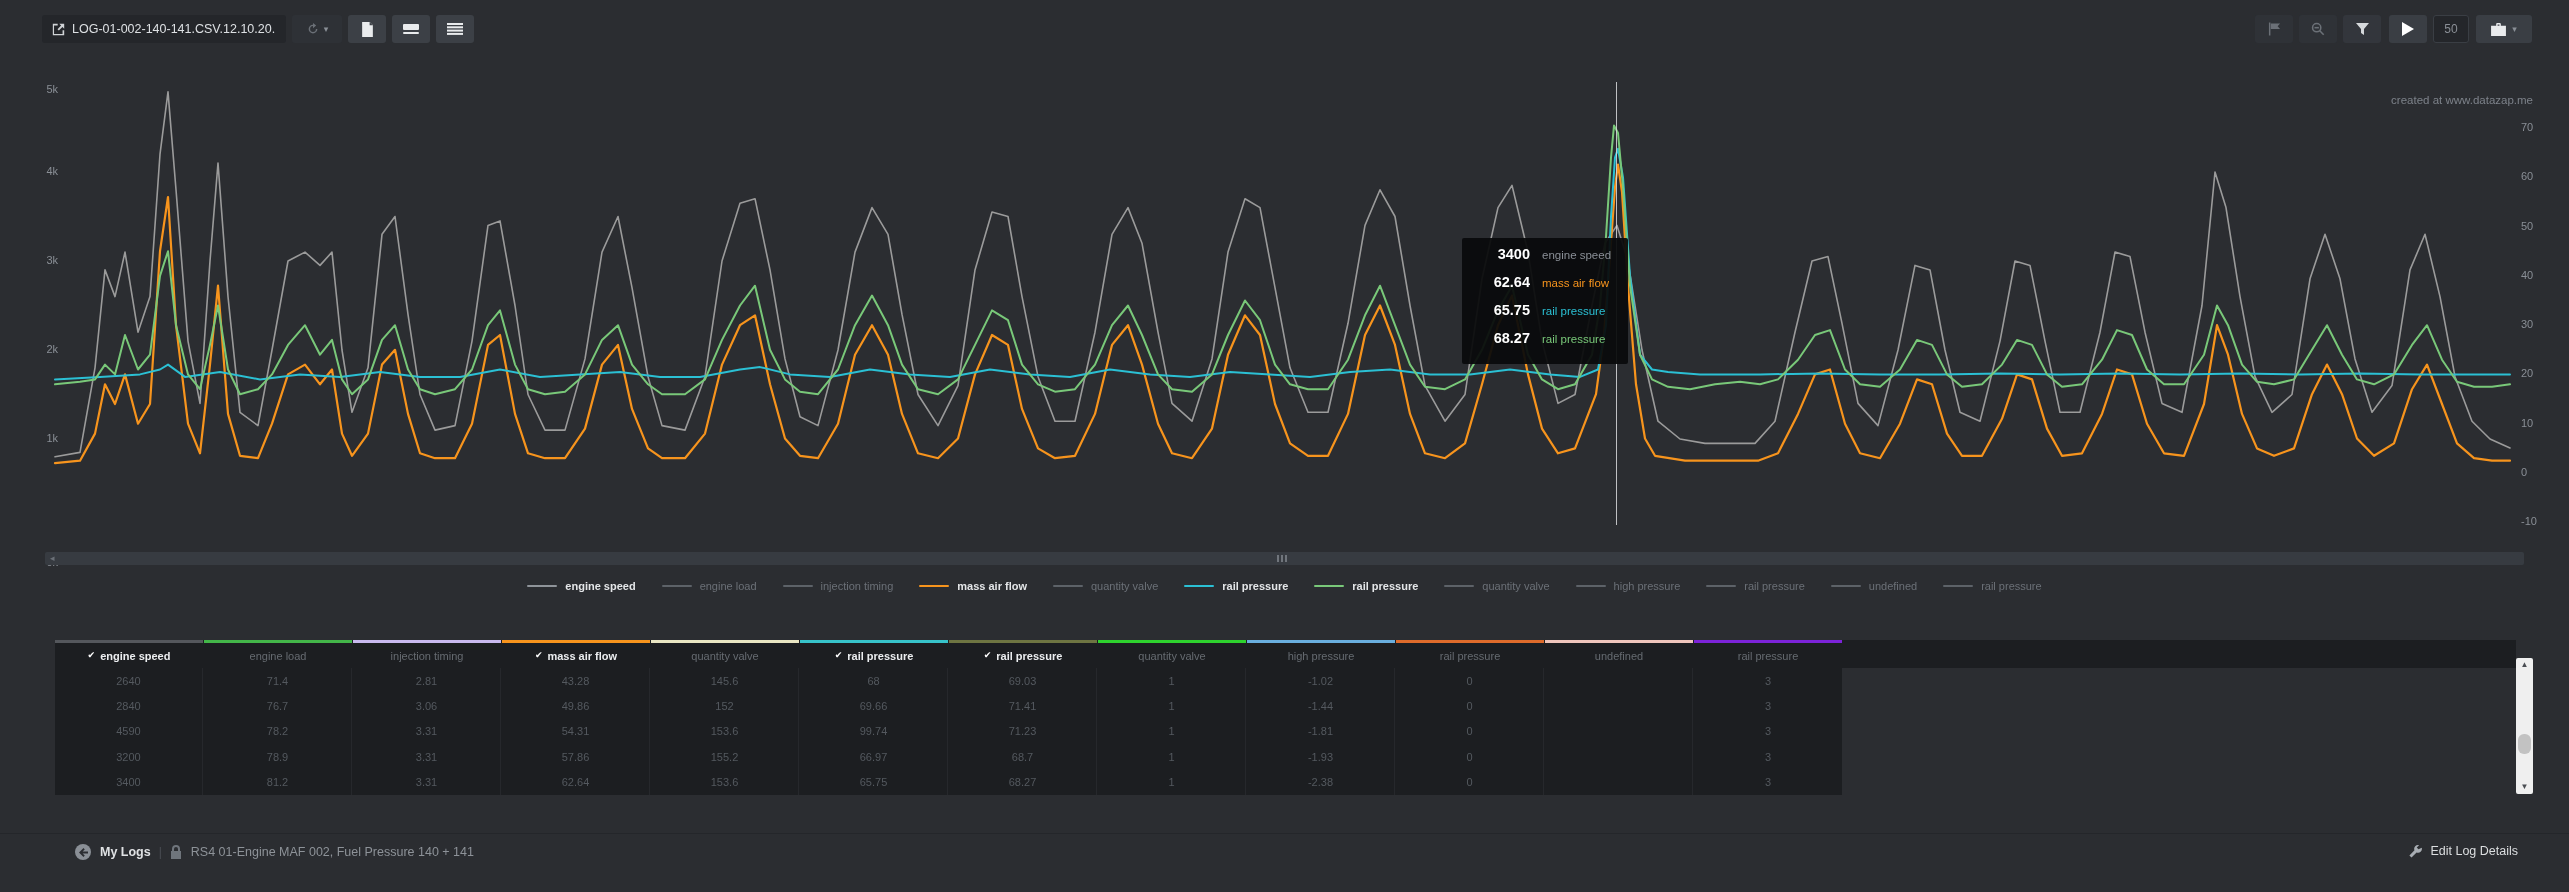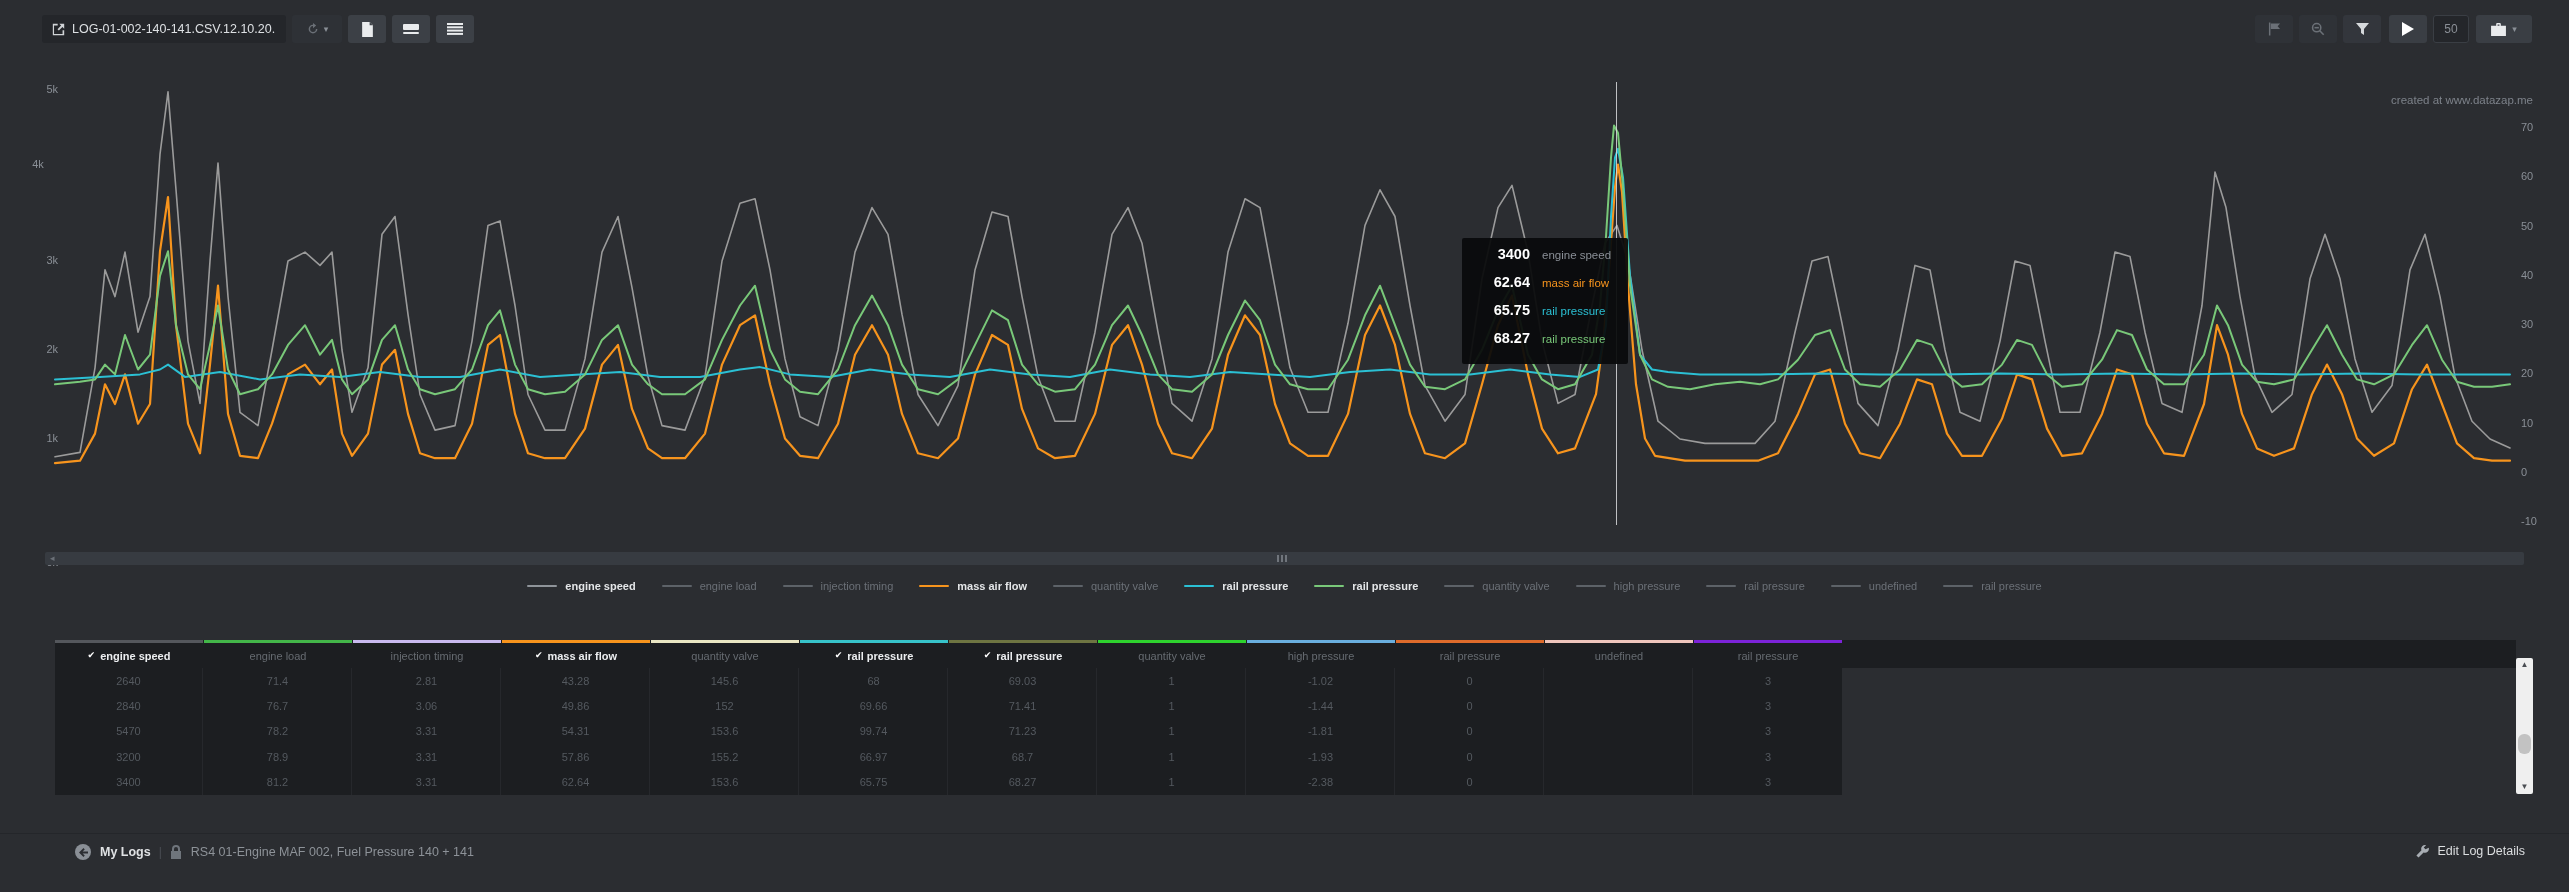--- a/index.html
+++ b/index.html
@@ -66,21 +66,21 @@
   #vthumb{position:absolute;left:2px;top:76px;width:13px;height:20px;background:#c2c2c2;border-radius:6px}
   
   #footer{position:absolute;left:0;top:833px;width:2569px;height:59px;border-top:1px solid #24262a}
   #footer-left{position:absolute;left:75px;top:10px;display:flex;align-items:center;gap:8px}
   #back-btn{display:flex;align-items:center;gap:9px;cursor:pointer}
   .back-circle{width:16px;height:16px;border-radius:50%;background:#8a8f96;display:flex;align-items:center;justify-content:center;color:#2b2d31}
   #my-logs{font-size:12.5px;font-weight:bold;color:#e0e2e4}
   .f-div{color:#4a4e54;font-size:12px}
   #log-name-wrap{display:flex;align-items:center;gap:9px}
   #log-name{font-size:12.5px;color:#8d9298}
-  #edit-btn{position:absolute;right:44px;top:10px;display:flex;align-items:flex-start;gap:8px;cursor:pointer}
+  #edit-btn{position:absolute;right:51px;top:10px;display:flex;align-items:flex-start;gap:8px;cursor:pointer}
   #edit-label{font-size:12.5px;color:#dcdee0}
   .dim-icon{color:#6f757c}
   .mid-icon{color:#a8adb3}
 </style>
 </head>
 <body>
 
 <div>
   <div class="tb" id="file-pill">
     <span class="icon">
@@ -170,21 +170,21 @@
 
 <div id="chart">
   <svg id="chart-svg" width="2569" height="560" viewBox="0 0 2569 560">
       <polyline points="55,456.8 80,452.4 95,367.8 105,269.9 115,296.6 125,252.1 138,332.2 150,296.6 160,154.2 168,91.9 176,189.8 188,341.1 200,403.4 210,261.0 218,163.1 228,296.6 240,412.3 258,425.6 272,350.0 288,261.0 305,252.1 320,265.4 332,252.1 342,350.0 352,412.3 368,367.8 382,234.3 395,216.5 408,314.4 420,394.5 435,430.1 455,425.6 472,341.1 488,225.4 500,220.9 515,305.5 528,394.5 545,430.1 565,430.1 585,358.9 602,252.1 618,216.5 632,287.7 648,376.7 662,425.6 685,430.1 705,376.7 722,261.0 740,203.2 755,198.7 770,269.9 785,358.9 800,416.8 818,425.6 838,350.0 855,252.1 872,207.6 888,234.3 902,314.4 918,394.5 938,425.6 958,385.6 975,269.9 992,212.1 1008,216.5 1022,296.6 1038,376.7 1055,421.2 1075,421.2 1095,332.2 1112,234.3 1128,207.6 1142,243.2 1158,332.2 1172,403.4 1192,421.2 1212,358.9 1228,252.1 1245,198.7 1260,207.6 1275,287.7 1290,367.8 1308,412.3 1328,412.3 1348,323.3 1365,225.4 1380,189.8 1395,216.5 1410,305.5 1425,385.6 1445,421.2 1465,394.5 1482,278.8 1498,207.6 1512,185.4 1528,252.1 1542,341.1 1558,403.4 1575,394.5 1592,305.5 1605,243.2 1617,225.4 1628,261.0 1642,350.0 1658,421.2 1680,439.0 1705,443.4 1730,443.4 1755,443.4 1775,421.2 1795,332.2 1812,261.0 1828,256.6 1842,323.3 1858,403.4 1878,425.6 1898,350.0 1915,265.4 1930,269.9 1945,350.0 1960,412.3 1980,421.2 2000,341.1 2015,261.0 2030,265.4 2045,341.1 2060,412.3 2080,412.3 2100,332.2 2115,252.1 2130,256.6 2145,332.2 2162,403.4 2182,412.3 2202,305.5 2215,172.0 2226,207.6 2240,296.6 2255,376.7 2272,412.3 2292,394.5 2310,278.8 2325,234.3 2340,278.8 2355,358.9 2372,412.3 2392,385.6 2410,269.9 2425,234.3 2440,296.6 2455,376.7 2472,421.2 2490,439.0 2510,447.9" fill="none" stroke="#9b9b9b" stroke-width="1.6" stroke-linejoin="round" stroke-linecap="round"></polyline>
       <polyline points="55,463.1 80,460.7 95,433.6 105,384.3 115,404.0 125,374.4 138,423.7 150,404.0 160,251.2 168,197.0 176,325.2 188,423.7 200,453.3 210,364.6 218,285.7 228,413.9 240,455.8 258,458.2 272,423.7 288,374.4 305,364.6 320,384.3 332,369.5 342,433.6 352,455.8 368,433.6 382,364.6 395,349.8 408,413.9 420,453.3 435,458.2 455,458.2 472,423.7 488,344.9 500,335.0 515,413.9 528,453.3 545,458.2 565,458.2 585,428.6 602,364.6 618,344.9 632,408.9 648,448.4 662,458.2 685,458.2 705,433.6 722,364.6 740,325.2 755,315.3 770,384.3 785,438.5 800,455.8 818,458.2 838,423.7 855,354.7 872,325.2 888,354.7 902,413.9 918,453.3 938,458.2 958,438.5 975,374.4 992,335.0 1008,344.9 1022,408.9 1038,448.4 1055,458.2 1075,455.8 1095,413.9 1112,344.9 1128,325.2 1142,364.6 1158,423.7 1172,453.3 1192,458.2 1212,428.6 1228,354.7 1245,315.3 1260,335.0 1275,404.0 1290,443.4 1308,455.8 1328,455.8 1348,413.9 1365,335.0 1380,305.5 1395,344.9 1410,413.9 1425,453.3 1445,458.2 1465,443.4 1482,384.3 1498,325.2 1512,295.6 1528,374.4 1542,428.6 1558,453.3 1575,448.4 1596,394.2 1604,335.0 1610,256.2 1615,187.2 1618,164.5 1622,192.1 1628,285.7 1636,384.3 1645,438.5 1655,455.8 1685,460.7 1710,460.7 1735,460.7 1758,460.7 1778,453.3 1798,413.9 1815,374.4 1830,369.5 1845,423.7 1860,453.3 1880,458.2 1900,423.7 1917,379.4 1932,384.3 1947,433.6 1962,455.8 1982,455.8 2002,418.8 2017,374.4 2032,379.4 2047,428.6 2062,455.8 2082,453.3 2102,413.9 2117,369.5 2132,374.4 2147,423.7 2164,453.3 2184,455.8 2204,404.0 2217,325.2 2228,354.7 2242,413.9 2257,448.4 2274,455.8 2294,448.4 2312,394.2 2327,364.6 2342,394.2 2357,438.5 2374,455.8 2394,443.4 2412,389.2 2427,364.6 2442,404.0 2457,443.4 2474,458.2 2492,460.7 2510,460.7" fill="none" stroke="#f7941d" stroke-width="2.2" stroke-linejoin="round" stroke-linecap="round"></polyline>
       <polyline points="55,379.4 100,376.9 140,374.4 160,369.5 168,364.6 185,376.9 220,372.0 260,379.4 300,374.4 340,376.9 380,372.0 420,376.9 460,376.9 500,369.5 540,376.9 580,374.4 620,372.0 660,376.9 700,376.9 740,369.5 760,367.1 790,374.4 830,376.9 870,369.5 910,374.4 950,376.9 990,369.5 1030,374.4 1070,376.9 1110,369.5 1150,374.4 1190,376.9 1230,372.0 1270,374.4 1310,376.9 1350,372.0 1390,369.5 1430,374.4 1470,374.4 1510,369.5 1550,374.4 1580,376.9 1598,369.5 1606,325.2 1611,216.8 1615,157.6 1618,148.8 1623,177.3 1630,275.9 1640,354.7 1652,369.5 1668,372.0 1700,374.4 1760,374.4 1820,373.5 1880,374.4 1940,374.4 2000,373.5 2060,374.4 2120,373.5 2180,374.4 2240,373.5 2300,374.4 2360,373.5 2420,374.4 2470,374.4 2510,374.4" fill="none" stroke="#2bc0d4" stroke-width="2" stroke-linejoin="round" stroke-linecap="round"></polyline>
       <polyline points="55,384.3 80,381.8 95,379.4 105,364.6 115,374.4 125,335.0 138,369.5 150,354.7 160,275.9 168,251.2 176,325.2 188,374.4 200,389.2 210,344.9 218,305.5 228,369.5 240,394.2 258,389.2 272,374.4 288,344.9 305,325.2 320,354.7 332,339.9 342,379.4 352,394.2 368,379.4 382,339.9 395,325.2 408,369.5 420,389.2 435,394.2 455,389.2 472,369.5 488,325.2 500,310.4 515,364.6 528,389.2 545,394.2 565,391.7 585,374.4 602,339.9 618,325.2 632,364.6 648,384.3 662,394.2 685,394.2 705,379.4 722,339.9 740,305.5 755,285.7 770,349.8 785,379.4 800,391.7 818,394.2 838,369.5 855,325.2 872,295.6 888,325.2 902,364.6 918,389.2 938,394.2 958,379.4 975,344.9 992,310.4 1008,320.2 1022,364.6 1038,384.3 1055,391.7 1075,389.2 1095,364.6 1112,325.2 1128,305.5 1142,335.0 1158,374.4 1172,389.2 1192,391.7 1212,374.4 1228,335.0 1245,300.5 1260,320.2 1275,364.6 1290,384.3 1308,389.2 1328,389.2 1348,359.7 1365,315.3 1380,285.7 1395,325.2 1410,364.6 1425,386.8 1445,389.2 1465,379.4 1482,349.8 1498,310.4 1512,285.7 1528,354.7 1542,379.4 1558,389.2 1575,384.3 1592,354.7 1600,305.5 1606,236.5 1611,157.6 1614,125.6 1618,133.0 1623,187.2 1630,285.7 1640,354.7 1652,379.4 1668,386.8 1690,389.2 1715,384.3 1740,381.8 1760,384.3 1778,379.4 1798,359.7 1815,335.0 1830,330.1 1845,369.5 1860,384.3 1880,386.8 1900,369.5 1917,339.9 1932,344.9 1947,374.4 1962,386.8 1982,384.3 2002,364.6 2017,339.9 2032,344.9 2047,374.4 2062,386.8 2082,384.3 2102,359.7 2117,330.1 2132,335.0 2147,369.5 2164,384.3 2184,384.3 2204,354.7 2217,305.5 2228,325.2 2242,364.6 2257,381.8 2274,384.3 2294,379.4 2312,349.8 2327,325.2 2342,354.7 2357,379.4 2374,384.3 2394,374.4 2412,344.9 2427,325.2 2442,359.7 2457,381.8 2474,386.8 2492,386.8 2510,384.3" fill="none" stroke="#79c879" stroke-width="2" stroke-linejoin="round" stroke-linecap="round"></polyline>
     </svg>
   <div id="ticks">
       <div class="tick tick-left" style="top: 83px;">5k</div>
-      <div class="tick tick-left" style="top: 158px; text-align: center;">4k</div>
+      <div class="tick tick-left" style="top: 165px;">4k</div>
       <div class="tick tick-left" style="top: 254px;">3k</div>
       <div class="tick tick-left" style="top: 343px;">2k</div>
       <div class="tick tick-left" style="top: 432px;">1k</div>
       <div class="tick tick-left" style="top: 521px; margin-top: 35px;">0k</div>
       <div class="tick tick-right" style="top: 121.054px;">70</div>
       <div class="tick tick-right" style="top: 170.332px;">60</div>
       <div class="tick tick-right" style="top: 219.61px;">50</div>
       <div class="tick tick-right" style="top: 268.888px;">40</div>
       <div class="tick tick-right" style="top: 318px;">30</div>
       <div class="tick tick-right" style="top: 367.444px;">20</div>
@@ -341,21 +341,21 @@
       <div class="td">152</div>
       <div class="td">69.66</div>
       <div class="td">71.41</div>
       <div class="td">1</div>
       <div class="td">-1.44</div>
       <div class="td">0</div>
       <div class="td"></div>
       <div class="td">3</div>
     </div>
     <div class="trow">
-      <div class="td">5470</div>
+      <div class="td">4590</div>
       <div class="td">78.2</div>
       <div class="td">3.31</div>
       <div class="td">54.31</div>
       <div class="td">153.6</div>
       <div class="td">99.74</div>
       <div class="td">71.23</div>
       <div class="td">1</div>
       <div class="td">-1.81</div>
       <div class="td">0</div>
       <div class="td"></div>

